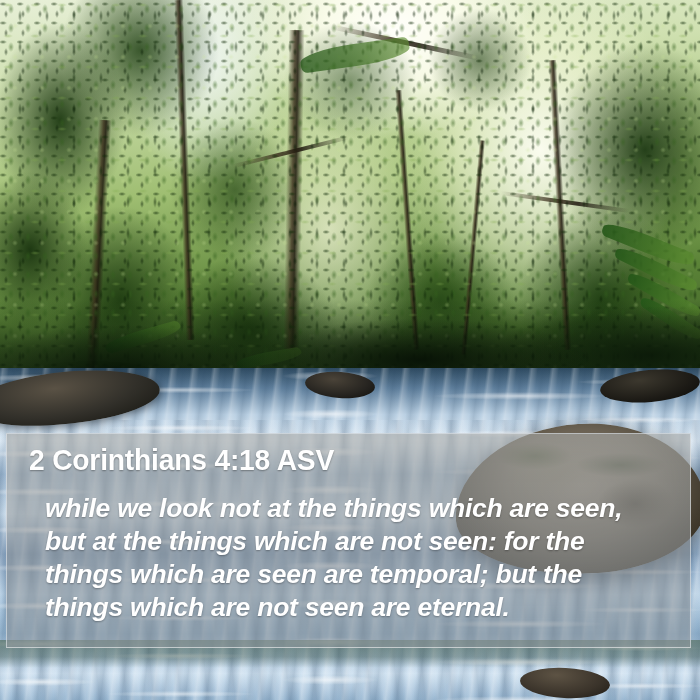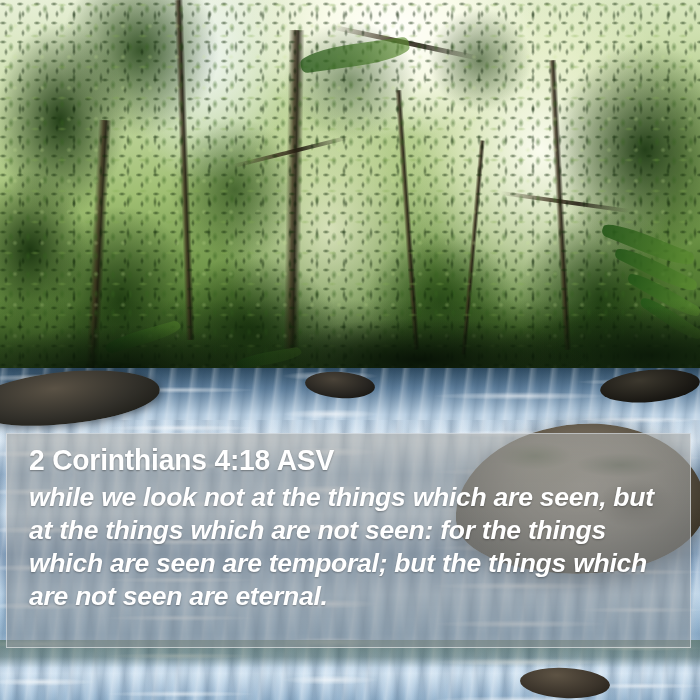--- a/index.html
+++ b/index.html
@@ -245,21 +245,21 @@
   }
 
   #verse-text {
     color: #ffffff;
     font-family: "Liberation Sans", sans-serif;
     font-size: 26.5px;
     font-weight: bold;
     font-style: italic;
     line-height: 33px;
     letter-spacing: -0.25px;
-    margin: 0;
+    margin: 16px;
     text-shadow: 0 1px 2px rgba(0,0,0,0.30);
   }
 </style>
 </head>
 <body>
 
 <div id="scene">
 
   <div class="photo">
 

